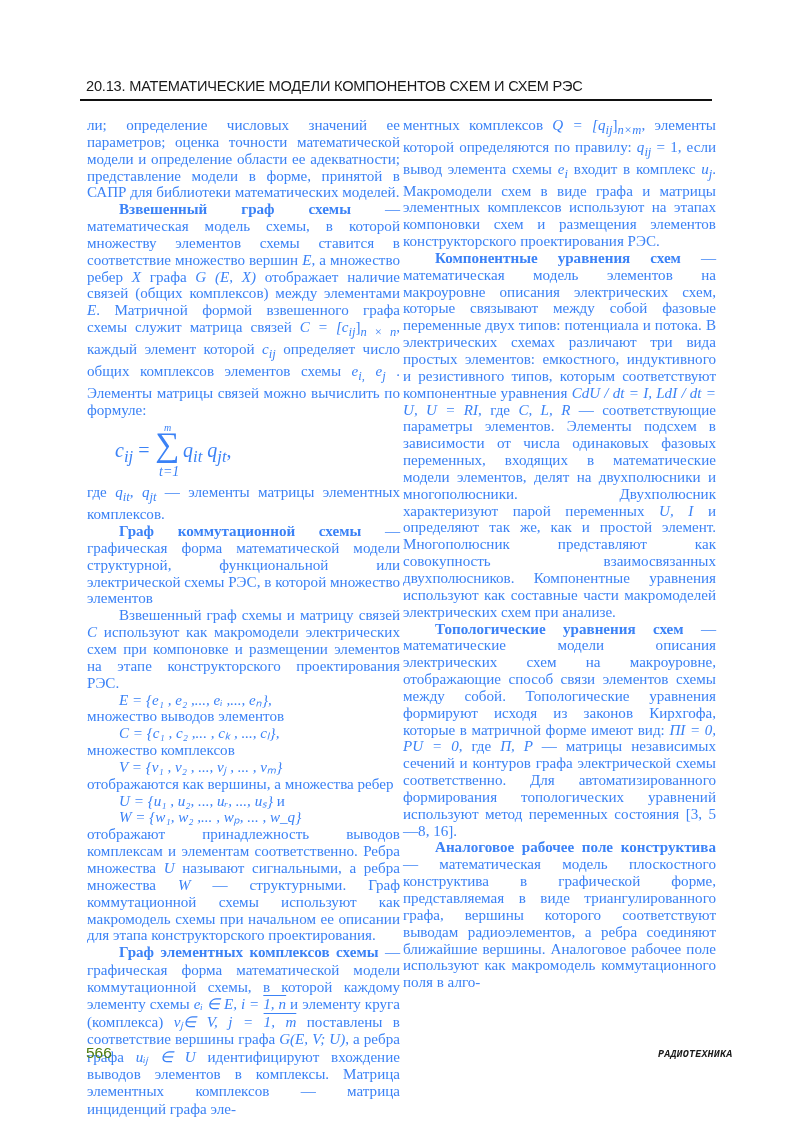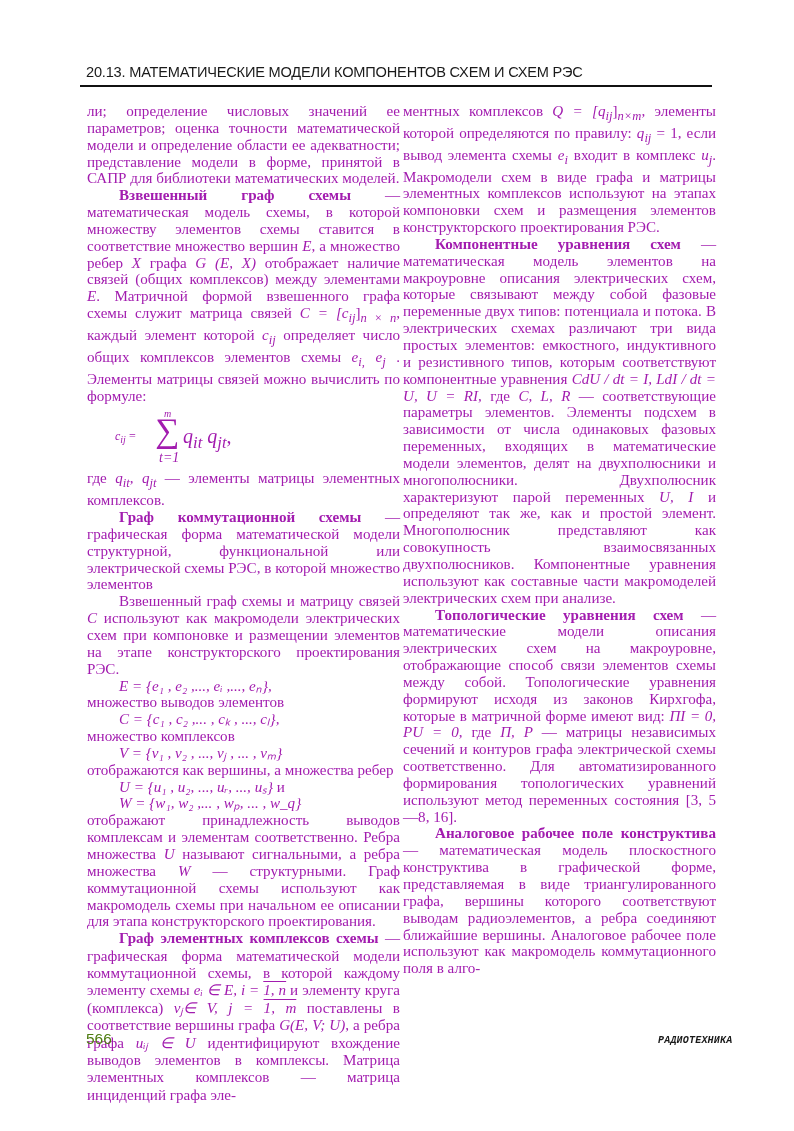--- a/index.html
+++ b/index.html
@@ -1,37 +1,37 @@
 <!DOCTYPE html>
 <html><head>
 <meta charset="utf-8">
 <style>
   html, body { margin: 0; padding: 0; background: #ffffff; }
   body { width: 794px; height: 1131px; position: relative; overflow: hidden; color: #1a1a1a; }
-  .page { position: absolute; left: 0; top: 0; width: 794px; height: 981px; background: #ffffff; }
+  .page { position: absolute; left: 0; top: 14px; width: 794px; height: 981px; background: #ffffff; }
   .running-head {
     position: absolute; left: 86px; top: 64px; width: 414px;
     font-family: "Liberation Sans", sans-serif; font-size: 14.6px; letter-spacing: -0.2px;
     color: #1a1a1a; white-space: nowrap;
   }
   .head-rule { position: absolute; left: 80px; top: 85px; width: 632px; height: 0; border-top: 2.4px solid #111; }
   .col {
     position: absolute; top: 103px; width: 313px;
     font-family: "Liberation Serif", serif; font-size: 15.1px; line-height: 16.85px;
-    text-align: justify; color: #a21caf;
+    text-align: justify; color: #3b82f6;
   }
   .col-left { left: 87px; }
   .col-right { left: 403px; }
   .col p { margin: 0; }
   .ind { text-indent: 32px; }
   .term { font-weight: bold; }
   i { font-style: italic; }
   .formula-line { padding-left: 32px; white-space: nowrap; text-align: left; }
   .sum-block { height: 66px; position: relative; }
-  .sum-block .lhs { position: absolute; left: 28px; top: 24px; font-style: italic; font-size: 12px; }
+  .sum-block .lhs { position: absolute; left: 28px; top: 24px; font-style: italic; font-size: 20px; }
   .sum-block .sigma { position: absolute; left: 68px; top: 10px; font-size: 34px; line-height: 34px; }
   .sum-block .sup { position: absolute; left: 77px; top: 2px; font-size: 10px; font-style: italic; }
   .sum-block .sub { position: absolute; left: 72px; top: 46px; font-size: 14px; font-style: italic; }
   .sum-block .rhs { position: absolute; left: 96px; top: 24px; font-style: italic; font-size: 20px; }
   .ov { text-decoration: overline; }
   .folio {
     position: absolute; left: 86px; top: 1030px;
     font-family: "Liberation Sans", sans-serif; font-size: 15.5px; color: #4d7c0f;
   }
   .journal {

